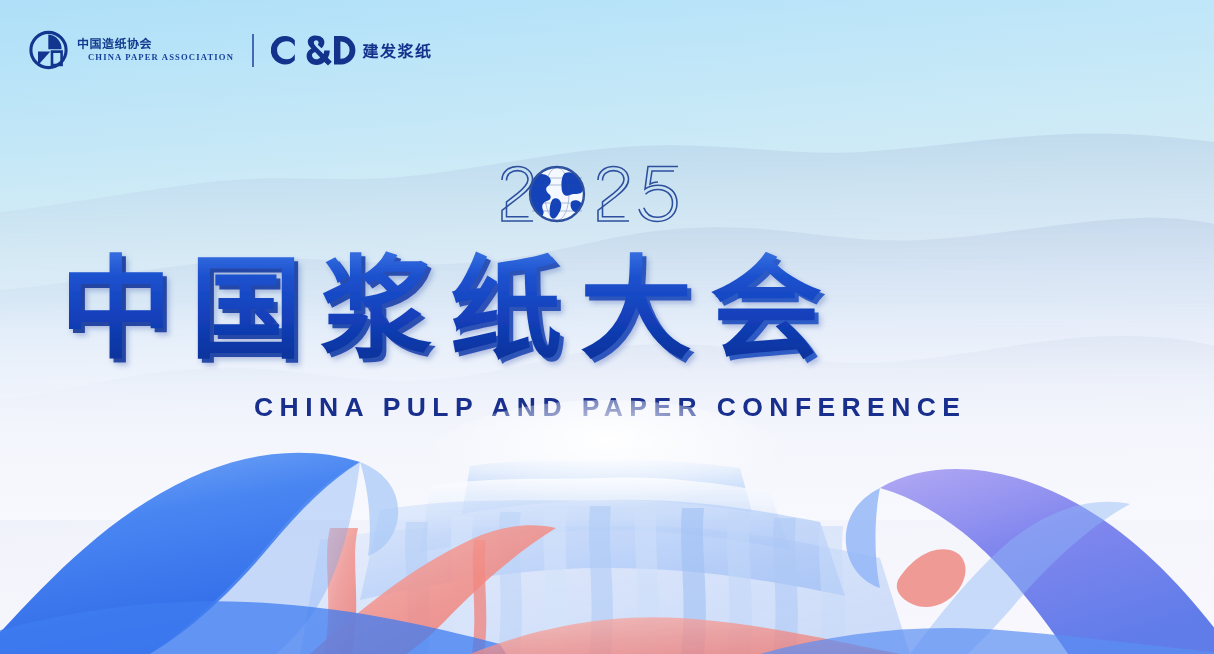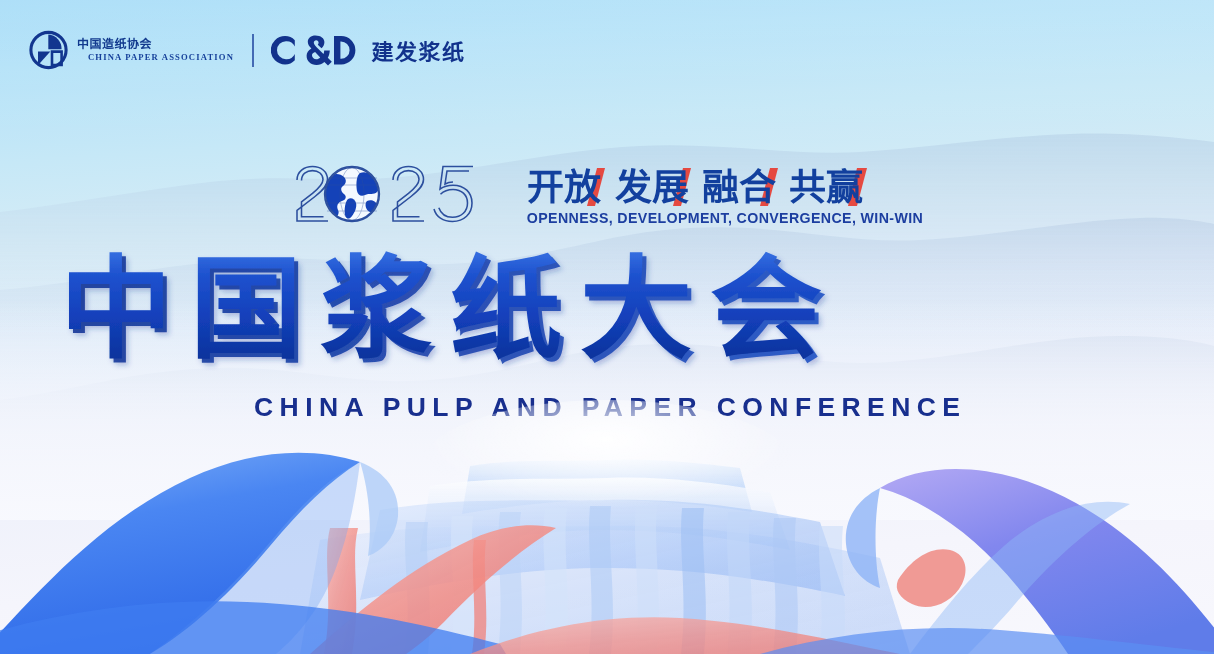--- a/index.html
+++ b/index.html
@@ -120,22 +120,21 @@
     background: #2f55a8;
     opacity: .85;
     margin: 0 17px 0 18px;
   }
   #cd-logo-group {
     display: flex;
     align-items: center;
   }
   #cd-monogram { display: block; }
   #cd-name-cn {
-    margin-left: 9px;
-    font-size: 22px;
+    font-size: 16px;
     font-weight: 700;
     color: #12328c;
     letter-spacing: 1.5px;
     white-space: nowrap;
   }
 
   
   #lockup {
     position: absolute;
     left: 0;
@@ -325,36 +324,20 @@
           </g>
           <circle cx="61" cy="31" r="26.5" fill="none" stroke="#2c4f9e" stroke-width="1.4"></circle>
           <g stroke="#2c4f9e" stroke-width=".7" fill="none" opacity=".5">
             <ellipse cx="61" cy="31" rx="12" ry="26.5"></ellipse>
             <path d="M35,22 H87 M34,40 H88 M36,15 H86 M36,48 H86"></path>
           </g>
         </g>
       </svg>
     </div>
 
-    <div id="slogan-block">
-      <svg id="slogan-cn" width="352" height="44" viewBox="0 0 352 44">
-
-        <g fill="#e8392e">
-          <path d="M70,3 L78,3 L68,41 L60,41 Z" opacity=".9"></path>
-          <path d="M156,3 L164,3 L154,41 L146,41 Z" opacity=".9"></path>
-          <path d="M243,3 L251,3 L241,41 L233,41 Z" opacity=".9"></path>
-          <path d="M330,3 L340,3 L330,41 L321,41 Z" opacity=".9"></path>
-        </g>
-        <text x="0" y="35" font-family="'Liberation Sans','DejaVu Sans',sans-serif" font-size="37" font-weight="700" fill="#12409e" letter-spacing="0">开放</text>
-        <text x="88" y="35" font-family="'Liberation Sans','DejaVu Sans',sans-serif" font-size="37" font-weight="700" fill="#12409e" letter-spacing="0">发展</text>
-        <text x="175" y="35" font-family="'Liberation Sans','DejaVu Sans',sans-serif" font-size="37" font-weight="700" fill="#12409e" letter-spacing="0">融合</text>
-        <text x="262" y="35" font-family="'Liberation Sans','DejaVu Sans',sans-serif" font-size="37" font-weight="700" fill="#12409e" letter-spacing="0">共赢</text>
-      </svg>
-      <span id="slogan-en">OPENNESS, DEVELOPMENT, CONVERGENCE, WIN-WIN</span>
-    </div>
   </div>
 
   <div id="main-title-wrap">
     <svg id="main-title-svg" width="900" height="130" viewBox="0 0 900 130">
       <defs>
         <linearGradient id="gTitle" x1="0" y1="0" x2="0" y2="1">
           <stop offset="0%" stop-color="#3a74e4"></stop>
           <stop offset="22%" stop-color="#1e52cf"></stop>
           <stop offset="55%" stop-color="#1340bb"></stop>
           <stop offset="100%" stop-color="#0a2f93"></stop>

